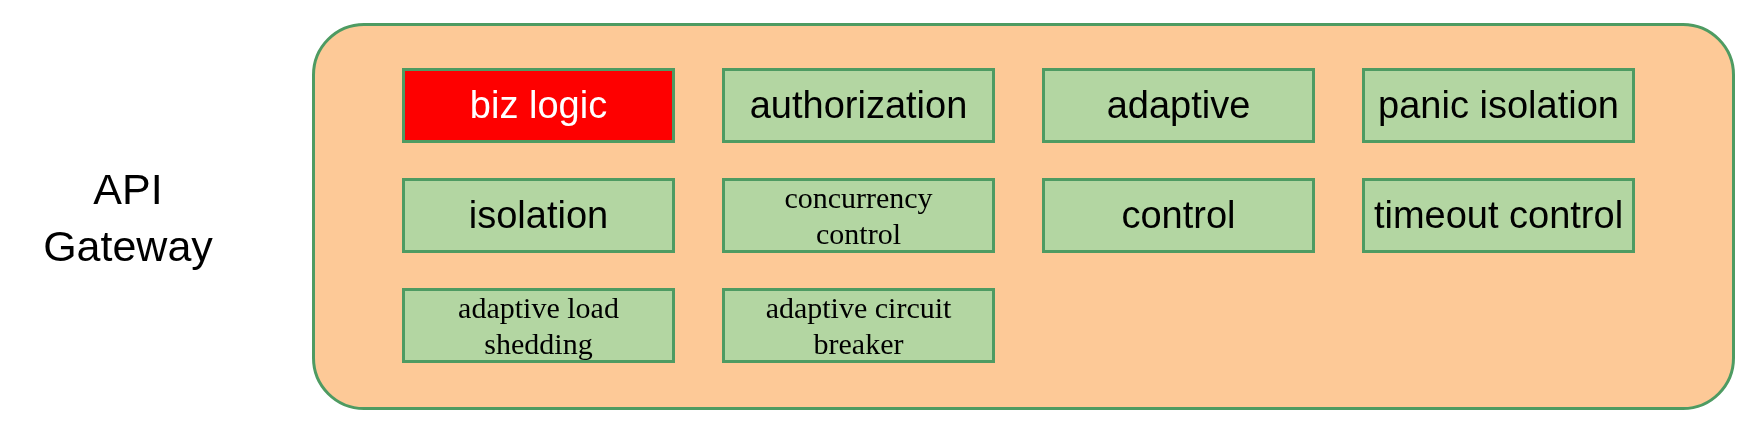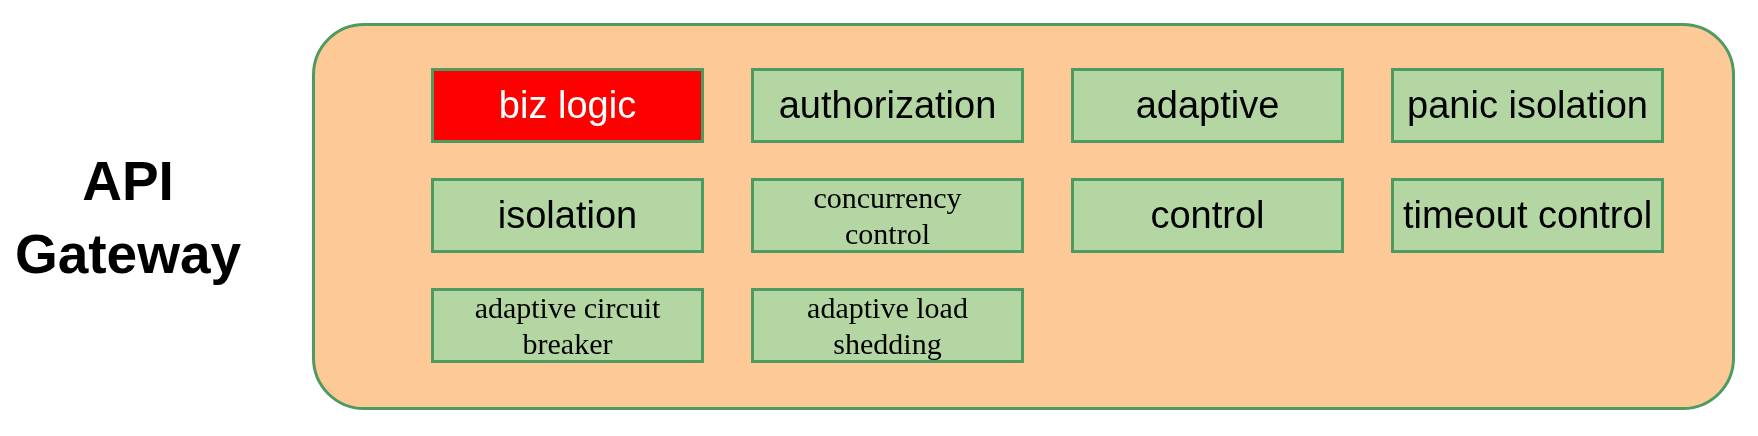--- a/index.html
+++ b/index.html
@@ -16,42 +16,41 @@
   .gateway-label {
     position: absolute;
     left: 8px;
     top: 0;
     width: 240px;
     height: 100%;
     display: flex;
     align-items: center;
     justify-content: center;
     text-align: center;
-    font-size: 55px;
+    font-size: 43px;
     line-height: 1.32;
     color: #000000;
-    font-weight: bold;
   }
   .gateway-container {
     position: absolute;
     left: 312px;
     top: 23px;
     width: 1423px;
     height: 387px;
     background: var(--container-bg, #FDC997);
     border: 3px solid var(--border-green, #4E9B62);
     border-radius: 52px;
   }
   .cell-grid {
     position: absolute;
     left: 312px;
     top: 23px;
     width: 1423px;
     height: 387px;
-    padding: 45px 0 0 119px;
+    padding: 45px 0 0 90px;
     display: grid;
     grid-template-columns: repeat(4, 273px);
     grid-auto-rows: 75px;
     column-gap: 47px;
     row-gap: 35px;
     border-radius: 8px;
   }
   .cell {
     background: var(--cell-bg, #B3D6A2);
     border: 3px solid var(--border-green, #4E9B62);
@@ -88,19 +87,19 @@
     <div class="cell">authorization</div>
     <div class="cell">adaptive</div>
 
     <div class="cell">panic isolation</div>
     <div class="cell">isolation</div>
     <div class="cell two-line">concurrency
 control</div>
 
     <div class="cell">control</div>
     <div class="cell">timeout control</div>
+    <div class="cell two-line">adaptive load
+shedding</div>
     <div class="cell two-line">adaptive circuit
 breaker</div>
-    <div class="cell two-line">adaptive load
-shedding</div>
   </div>
 
 </div>
 
 </body></html>

